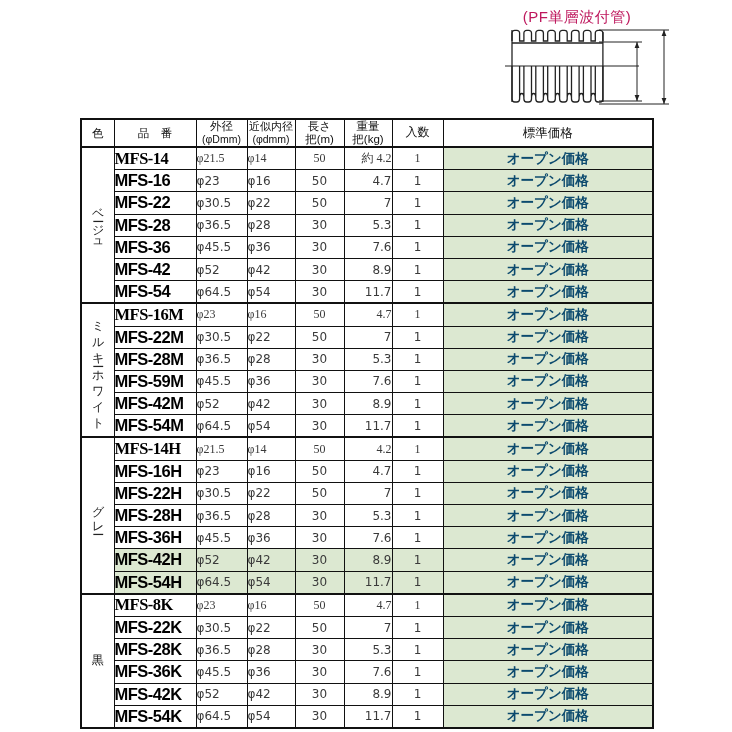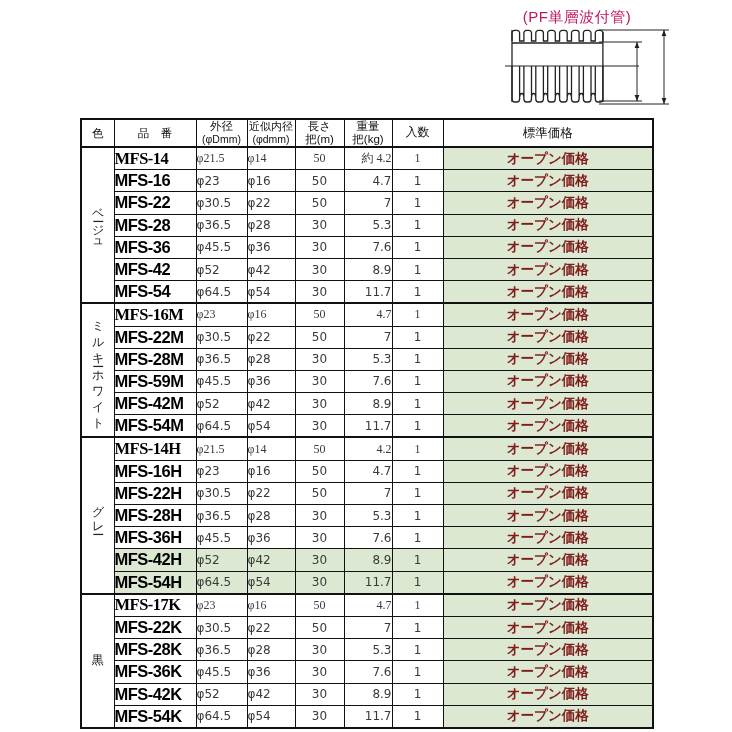--- a/index.html
+++ b/index.html
@@ -33,21 +33,21 @@
   td.pn{
     font-weight:bold;font-size:16.5px;letter-spacing:-0.5px;
     padding-left:3px;color:#000;text-align:left;
   }
   td.num{font-size:12px;color:#3a3a3a;font-family:"DejaVu Sans",sans-serif;}
   td.al{text-align:left;padding-left:5px;margin-left:41px;}
   td.ac{text-align:center;}
   td.ar{text-align:right;padding-right:9px;}
   td.price{
     background:#dce8d1;font-weight:bold;font-size:13.5px;
-    text-align:center;color:#7f1d1d;
+    text-align:center;color:#0c4a6e;
   }
   tr.hl td{background:#dce8d1;}
   td.color-cell{
     text-align:center;vertical-align:middle;font-size:12px;color:#222;
     background:#fff;
   }
   td.color-cell .vtext{
     writing-mode:vertical-rl;letter-spacing:2px;display:inline-block;
   }
   tr.group-start td{border-top:2px solid #111;font-family:Liberation Serif, serif;}
@@ -288,21 +288,21 @@
         <td class="pn">MFS-54H</td>
         <td class="num al">φ64.5</td>
         <td class="num al">φ54</td>
         <td class="num ac">30</td>
         <td class="num ar">11.7</td>
         <td class="num ac">1</td>
         <td class="price">オープン価格</td>
       </tr>
       <tr class="group-start">
         <td class="color-cell" rowspan="6"><span class="">黒</span></td>
-        <td class="pn">MFS-17K</td>
+        <td class="pn">MFS-8K</td>
         <td class="num al">φ23</td>
         <td class="num al">φ16</td>
         <td class="num ac">50</td>
         <td class="num ar">4.7</td>
         <td class="num ac">1</td>
         <td class="price">オープン価格</td>
       </tr>
       <tr>
         <td class="pn">MFS-22K</td>
         <td class="num al">φ30.5</td>

